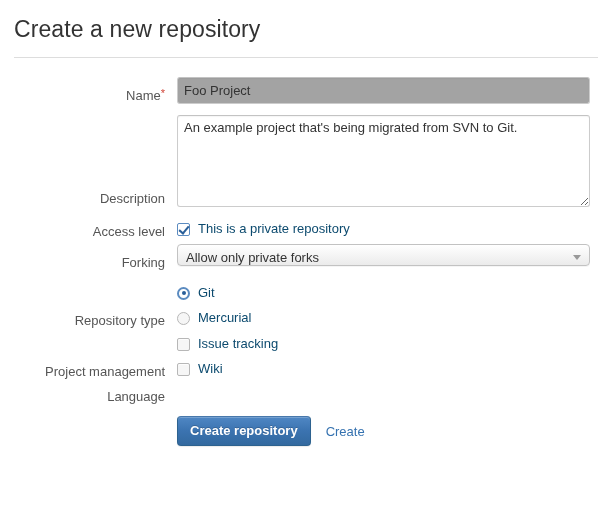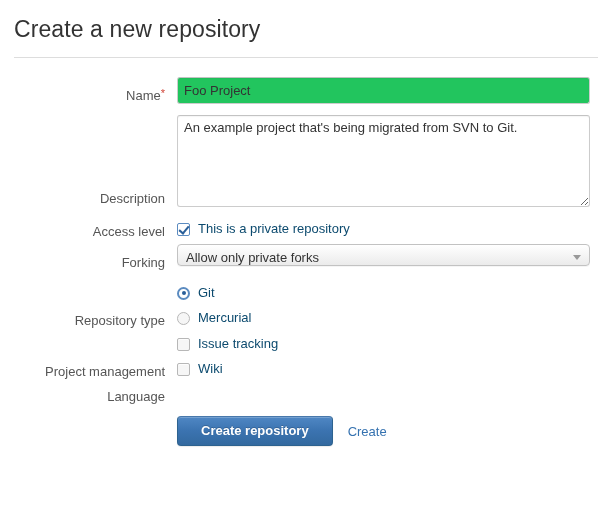--- a/index.html
+++ b/index.html
@@ -71,21 +71,21 @@
 
   
   .text-input {
     box-sizing: border-box;
     width: 413px;
     height: 27px;
     padding: 3px 6px;
     font-family: "Liberation Sans", sans-serif;
     font-size: 13px;
     color: #333333;
-    background: #22c55e;
+    background: #a3a3a3;
     border: 1px solid #cccccc;
     border-top-color: #c3c3c3;
     border-radius: 3px;
     box-shadow: inset 0 1px 1px rgba(0,0,0,0.045);
     outline: none;
   }
 
   
   .textarea-input {
     box-sizing: border-box;
@@ -213,21 +213,21 @@
   }
 
   
   .actions {
     display: flex;
     align-items: center;
   }
   .primary-button {
     box-sizing: border-box;
     height: 30px;
-    padding: 0 23px;
+    padding: 0 12px;
     font-family: "Liberation Sans", sans-serif;
     font-size: 13px;
     font-weight: bold;
     color: #ffffff;
     background: linear-gradient(to bottom, #4f87c4 0%, #3b73b0 50%, #33699f 100%);
     border: 1px solid #2d628f;
     border-top-color: #4878ab;
     border-radius: 4px;
     box-shadow: inset 0 1px 0 rgba(255,255,255,0.22), 0 1px 1px rgba(0,0,0,0.08);
     line-height: 28px;

